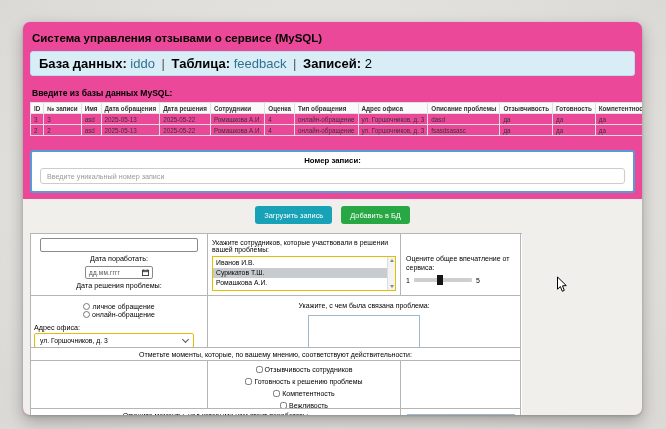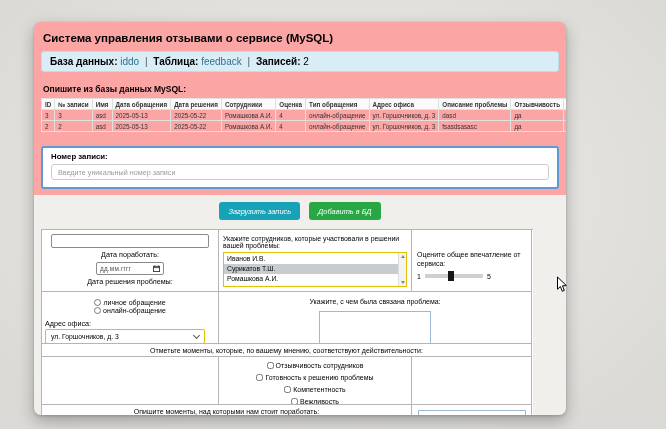--- a/index.html
+++ b/index.html
@@ -4,59 +4,59 @@
 <style>
   html,body{margin:0;padding:0;}
   body{
     width:666px;height:429px;position:relative;overflow:hidden;
     background:#e8e7e3;
     font-family:"Liberation Sans", sans-serif;
     -webkit-font-smoothing:antialiased;
   }
   .vignette{position:absolute;inset:0;background:radial-gradient(ellipse at 50% 45%, rgba(255,255,255,.25), rgba(0,0,0,.06) 90%);pointer-events:none;}
   .card{
-    position:absolute;left:34px;top:22px;width:532px;height:393px;
-    background:#fca5a5;border-radius:7px;
+    position:absolute;left:23px;top:22px;width:619px;height:393px;
+    background:#ec4899;border-radius:7px;
     box-shadow:0 6px 16px rgba(0,0,0,.28), 0 1px 3px rgba(0,0,0,.18);
     overflow:hidden;
   }
   .card-inner{padding:7px 7px 0;}
   .page-title{font-size:11.5px;font-weight:bold;color:#000;margin:3px 2px 7px;}
   .infobar{
     background:#d9edf7;border:1px solid #b7dff0;border-radius:3px;
-    font-size:10px;color:#000;padding:4px 8px;margin:0 0 2px;
+    font-size:13px;color:#000;padding:4px 8px;margin:0 0 2px;
   }
   .infobar b{font-weight:bold;}
   .infobar .val{color:#31708f;}
   .infobar .sep{color:#555;margin:0 3px;}
   .section-heading{font-size:8.5px;font-weight:bold;margin:12px 2px 4px;color:#000;}
   table.records{
     width:100%;border-collapse:collapse;table-layout:auto;
     font-size:6.3px;color:#333;
   }
   table.records th, table.records td{
     border:1px solid #e0e0e0;padding:1.5px 3px;text-align:left;
     white-space:nowrap;overflow:hidden;font-weight:normal;
   }
   table.records th{background:#fafafa;font-weight:bold;color:#333;}
   .lookup-box{
     border:2px solid #5b9bd5;border-radius:3px;margin:14px 0 6px;
     padding:3px 8px 7px;background:#fff;
   }
-  .lookup-label{font-size:7.8px;font-weight:bold;margin:1px 0 3px;}
+  .lookup-label{text-align:center;font-size:7.8px;font-weight:bold;margin:1px 0 3px;}
   .lookup-input{
     display:block;width:calc(100% - 14px);height:12px;border:1px solid #ccc;border-radius:3px;
     font-size:7.2px;padding:1px 6px;margin:0 auto;font-family:"Liberation Sans",sans-serif;color:#000;
   }
   .lookup-input::placeholder{color:#9a9a9a;}
   .lower{background:#f0efec;margin:0 -7px;padding:5px 7px 0;}
   .action-row{display:flex;justify-content:center;gap:9px;padding:2px 0 9px;}
   .act-btn{
     border:none;border-radius:3px;font-size:7.4px;padding:4.5px 9px;
-    font-family:"Liberation Sans",sans-serif;cursor:pointer;font-style:italic;
+    font-family:"Liberation Sans",sans-serif;cursor:pointer;
   }
   
   .form-grid{
     display:grid;grid-template-columns:177px 193px 120px;
     grid-template-rows:62px 52px 13px 48px 13px 23px 25px;
     width:491px;background:#fff;
     border-top:1px solid #b5b5b5;border-left:1px solid #b5b5b5;
     margin-bottom:0;
   }
   .cell{border-right:1px solid #b5b5b5;border-bottom:1px solid #b5b5b5;font-size:7px;color:#000;overflow:hidden;}
@@ -137,21 +137,21 @@
       <b>База данных:</b>
       <span class="val">iddo</span>
       <span class="sep">|</span>
       <b>Таблица:</b>
       <span class="val">feedback</span>
       <span class="sep">|</span>
       <b>Записей:</b>
       <span>2</span>
     </div>
 
-    <div class="section-heading">Опишите из базы данных MySQL:</div>
+    <div class="section-heading">Введите из базы данных MySQL:</div>
 
     <table class="records">
       <thead>
         <tr>
             <th>ID</th>
             <th>№ записи</th>
             <th>Имя</th>
             <th>Дата обращения</th>
             <th>Дата решения</th>
             <th>Сотрудники</th>

